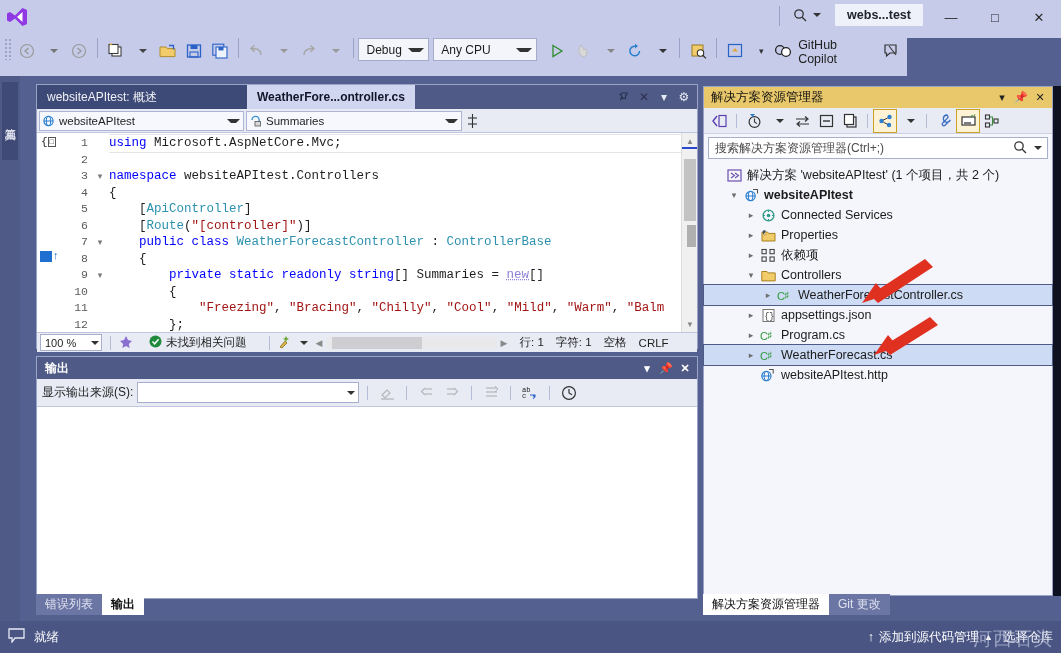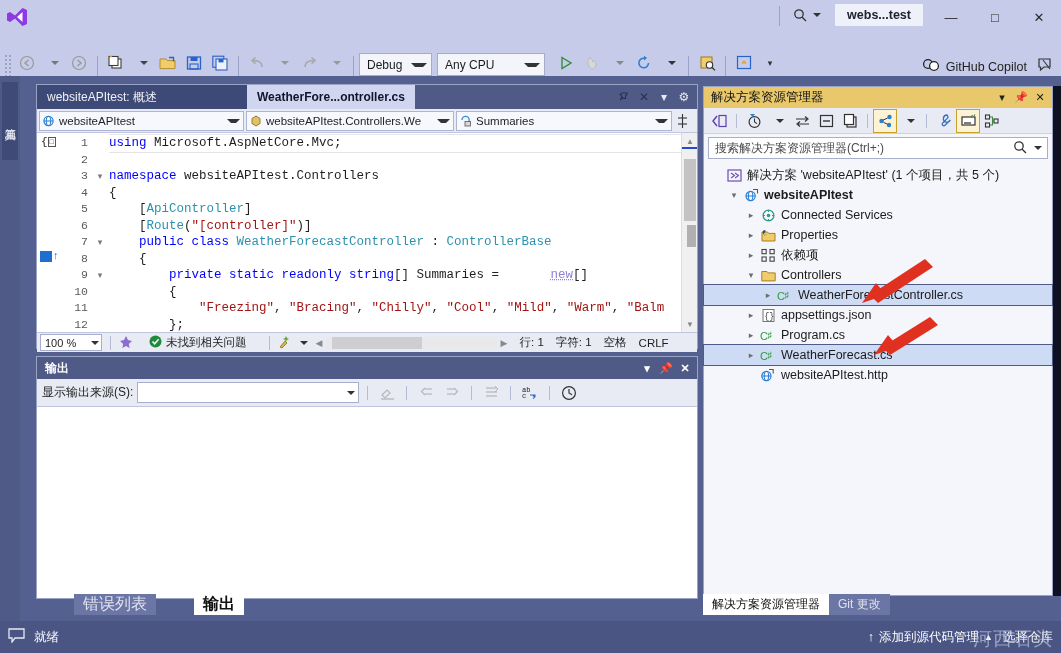--- a/index.html
+++ b/index.html
@@ -27,22 +27,22 @@
   .searchglyph{ width:20px; height:20px; display:flex; align-items:center; justify-content:center;}
   .caretdn{ width:0;height:0;border-left:4px solid transparent;border-right:4px solid transparent;border-top:4px solid #333; margin-left:3px;}
   .winname{
      background:#eef0fa; color:#20242e; font-weight:bold; font-size:12.5px;
      padding:4px 12px; margin:2px 6px 0 8px; border-radius:1px;
   }
   .wbtn{ width:44px;height:30px; display:flex;align-items:center;justify-content:center; color:#2a2a2a; font-size:13px;}
 
   
   .toolbar{
-    position:absolute; left:0; top:38px; width:1061px; height:38px;
-    background:#c5cbe8; display:flex; align-items:flex-end; padding-left:4px;
+    position:absolute; left:0; top:38px; width:907px; height:38px;
+    background:#c5cbe8; display:flex; align-items:flex-start; padding-left:4px;
   }
   .grip{ width:8px;height:22px; margin-right:2px;
     background-image:radial-gradient(#9aa2c6 40%, transparent 41%);
     background-size:4px 4px; }
   .tbtn{ height:26px; min-width:26px; display:flex;align-items:center;justify-content:center; padding:0 3px; }
   .tsep{ width:1px; height:20px; background:#9aa2c6; margin:0 5px;}
   .combo{
     height:23px; background:#f4f5fb; border:1px solid #a5acc9;
     display:flex; align-items:center; padding:0 4px 0 7px; font-size:12px; color:#1b1b1b;
   }
@@ -77,21 +77,21 @@
 
   
   .codearea{ position:relative; height:199px; background:#ffffff; overflow:hidden; display:flex;}
   .glyphmargin{ width:26px; background:#ffffff; position:relative;}
   .linenums{ width:28px; text-align:right; padding-right:3px; font-family:"Liberation Mono", monospace; font-size:11.5px; color:#2b91af; padding-top:2px;}
   .linenums div{ height:16.5px; line-height:16.5px; color:#5a5a5a;}
   .foldcol{ width:18px; padding-top:2px;}
   .foldcol div{ height:16.5px; line-height:16.5px; text-align:center; color:#7a7a7a; font-size:9px;}
   .codetext{ flex:1; padding-top:2px; font-family:"Liberation Mono", monospace; font-size:12.5px; white-space:pre; overflow:hidden; position:relative;}
   .codetext .ln{ height:16.5px; line-height:16.5px;}
-  .kw{ color:#0000ff; } .type{ color:#2b91af;font-family:Liberation Mono, monospace; } .str{ color:#a31515; } .newkw{ color:#8f7fd6; text-decoration: underline dotted; margin-left: 44px; }
+  .kw{ color:#0000ff; } .type{ color:#2b91af;font-family:Liberation Mono, monospace; } .str{ color:#a31515; } .newkw{ color:#8f7fd6; text-decoration: underline dotted; }
   .cursorline{ outline:1px solid #e4e4e8;}
   .vscroll{ width:16px; background:#f0f0f0; border-left:1px solid #ddd; position:relative;}
   .vthumb{ position:absolute; left:2px; top:26px; width:12px; height:62px; background:#c3c3c3;}
   .vthumb2{ position:absolute; left:5px; top:92px; width:9px; height:22px; background:#b0b0b0;}
   .vsarrow{ width:16px;height:16px; display:flex;align-items:center;justify-content:center; color:#888; font-size:8px;}
   .topmark{ position:absolute; left:0; top:14px; width:16px; height:2px; background:#2a47d0;}
 
   
   .editstatus{ height:20px; background:#e8eaf4; border-top:1px solid #c0c6e0; display:flex; align-items:center; font-size:11.5px; gap:4px; padding:0 3px;}
   .zoombox{ width:62px; height:17px; background:#fff; border:1px solid #a8afcd; display:flex;align-items:center; padding:0 2px 0 4px; font-size:11px;}
@@ -107,21 +107,21 @@
   .outheader .acts{ margin-left:auto; display:flex; gap:3px; }
   .outheader .acts span{ width:16px;height:18px;display:flex;align-items:center;justify-content:center;font-size:11px;}
   .outtool{ height:28px; background:#e8eaf4; display:flex; align-items:center; gap:4px; padding:0 5px; border-bottom:1px solid #c0c6e0; font-size:12px;}
   .outcombo{ width:222px;height:21px; background:#fff; border:1px solid #a8afcd; display:flex; align-items:center; padding:0 3px;}
   .obtn{ width:22px;height:22px; display:flex;align-items:center;justify-content:center;}
   .obtn.dim{ opacity:.45; }
   .outbody{ background:#fff; height:191px;}
 
   
   .btabs{ position:absolute; left:36px; top:593px; height:22px; display:flex; align-items:flex-end; gap:0; }
-  .btab{ height:21px; padding:2px 9px; font-size:16px; display:flex; align-items:center;margin-left:38px;}
+  .btab{ height:21px; padding:2px 9px; font-size:12px; display:flex; align-items:center;}
   .btab.sel{ background:#fff; color:#111; font-weight:bold;}
   .btab.unsel{ background:#6b76a4; color:#dfe2f0;}
 
   
   .solex{ position:absolute; left:703px; top:86px; width:350px; height:510px; background:#f5f6fb; border:1px solid #9aa2c6;}
   .sxheader{ height:21px; background:#e8c86a; display:flex; align-items:center; padding:0 4px 0 7px; font-size:12.5px; color:#111;}
   .sxheader .acts{ margin-left:auto; display:flex; gap:3px;}
   .sxheader .acts span{ width:16px;height:19px;display:flex;align-items:center;justify-content:center;font-size:11px;color:#222;}
   .sxtool{ height:26px; background:#e8eaf4; display:flex; align-items:center; gap:2px; padding:0 4px; border-bottom:1px solid #ccd1e6;}
   .sxb{ width:22px;height:22px; display:flex;align-items:center;justify-content:center;}
@@ -356,29 +356,20 @@
         <span style="display:flex;align-items:center;padding-right:3px">
           <svg width="14" height="14" viewBox="0 0 14 14">
               <circle cx="6.5" cy="7" r="4.6" fill="none" stroke="#2a7fd0" stroke-width="1.2"></circle>
               <ellipse cx="6.5" cy="7" rx="2.2" ry="4.6" fill="none" stroke="#2a7fd0" stroke-width="1"></ellipse>
               <line x1="2" y1="7" x2="11" y2="7" stroke="#2a7fd0" stroke-width="1"></line>
             </svg>
         </span>
         <span>websiteAPItest</span>
         <span class="ccaret caretdn"></span>
       </div>
-      <div class="navcombo" style="width:208px">
-        <span style="display:flex;align-items:center;padding-right:3px">
-          <svg width="14" height="14" viewBox="0 0 14 14">
-              <path d="M7 2 L11 4.5 L11 9.5 L7 12 L3 9.5 L3 4.5 Z" fill="#e0c06a" stroke="#9a7c25" stroke-width="1"></path>
-            </svg>
-        </span>
-        <span>websiteAPItest.Controllers.We</span>
-        <span class="ccaret caretdn"></span>
-      </div>
       <div class="navcombo" style="width:216px">
         <span style="display:flex;align-items:center;padding-right:3px">
           <svg width="14" height="14" viewBox="0 0 14 14">
               <path d="M3 6 a3.6 3.6 0 1 1 3.6 3.6" fill="none" stroke="#3a8fd0" stroke-width="1.4"></path>
               <rect x="6" y="7.5" width="5.5" height="4.5" fill="#d8d8d8" stroke="#666" stroke-width="0.9"></rect>
             </svg>
         </span>
         <span>Summaries</span>
         <span class="ccaret caretdn"></span>
       </div>
@@ -643,21 +634,21 @@
 
     <div class="tree" id="tree">
         <div class="trow" style="padding-left: 6px;">
           <span class="exp"></span>
           <span class="ticon">
             <svg width="15" height="15" viewBox="0 0 15 15">
               <rect x="1" y="2" width="13" height="11" fill="none" stroke="#6b4fb0" stroke-width="1.2"></rect>
               <path d="M4 5 l3.5 2.5 L4 10 M8 5 l3.5 2.5 L8 10" fill="none" stroke="#6b4fb0" stroke-width="1.1"></path>
             </svg>
           </span>
-          <span class="tlabel">解决方案 'websiteAPItest' (1 个项目，共 5 个)</span>
+          <span class="tlabel">解决方案 'websiteAPItest' (1 个项目，共 2 个)</span>
         </div>
         <div class="trow" style="padding-left: 23px;">
           <span class="exp" style="font-size: 9px;">▾</span>
           <span class="ticon">
             <svg width="15" height="15" viewBox="0 0 15 15">
               <circle cx="6.6" cy="8" r="4.6" fill="none" stroke="#2a7fd0" stroke-width="1.2"></circle>
               <ellipse cx="6.6" cy="8" rx="2.2" ry="4.6" fill="none" stroke="#2a7fd0" stroke-width="1"></ellipse>
               <line x1="2" y1="8" x2="11.2" y2="8" stroke="#2a7fd0" stroke-width="1"></line>
               <path d="M9 1.5 h4.5 v4" fill="none" stroke="#555" stroke-width="1.1"></path>
             </svg>

